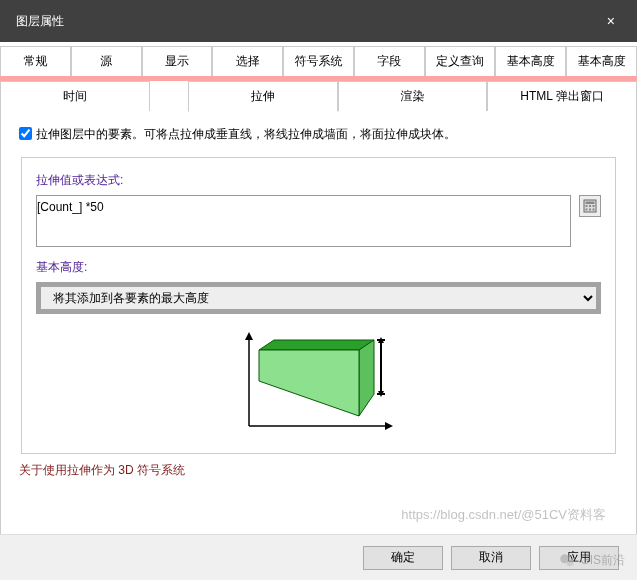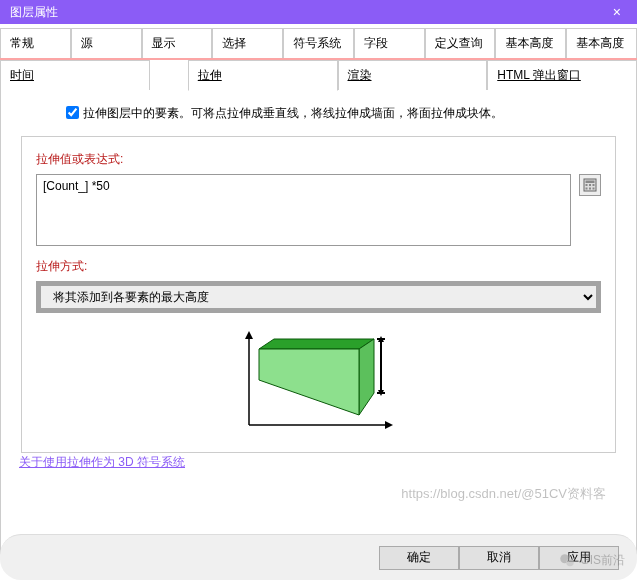--- a/index.html
+++ b/index.html
@@ -1,41 +1,41 @@
 <!DOCTYPE html>
 <html><head>
 <meta charset="utf-8">
 <style>
 * { box-sizing: border-box; margin: 0; padding: 0; font-family: "Microsoft YaHei", "SimSun", sans-serif; font-size: 12px; }
 body { background: #fff; width: 637px; height: 580px; overflow: hidden; }
-.titlebar { background: #8b5cf6; color: #fff; height: 24px; display: flex; align-items: center; padding: 0 10px; justify-content: space-between; }
+.titlebar { background: #404040; color: #fff; height: 42px; display: flex; align-items: center; padding: 0 16px; justify-content: space-between; }
 .titlebar-title { font-size: 12px; }
 .close-btn { color: #fff; font-size: 14px; cursor: pointer; padding: 0 6px; }
 .tabs-row { display: flex; border-bottom: none; margin-top: 4px; }
-.tab { border: 1px solid #ccc; border-bottom: none; padding: 6px 9px; text-align: left; background: #fff; cursor: pointer; position: relative; }
+.tab { border: 1px solid #ccc; border-bottom: none; padding: 6px 9px; text-align: center; background: #fff; cursor: pointer; position: relative; }
 .tab.r1 { flex: 1; }
 .tabs-row2 { display: flex; }
 .tab.r2 { flex: 1; }
 .tab.active { border-bottom: 1px solid #fff; z-index: 2; margin-bottom: -1px; margin-left: 38px; }
-.tab-container { border-top: 3px solid #fca5a5; margin-top: -1px; text-decoration: underline; }
+.tab-container { border-top: 6px solid #fca5a5; margin-top: -1px; }
 .content { padding: 14px 18px; border: 1px solid #ccc; border-top: none; height: 464px; position: relative; }
-.checkbox-row { display: flex; align-items: flex-start; gap: 4px; margin-bottom: 14px; margin-left: 47px; }
+.checkbox-row { display: flex; align-items: flex-start; gap: 4px; margin-bottom: 14px; }
 .checkbox-row input { margin-top: 2px; }
 .checkbox-row label { line-height: 1.5; }
 .fieldbox { border: 1px solid #ccc; padding: 14px 14px; margin-left: 2px; margin-right: 2px; }
-.label { margin-bottom: 6px; color: #b91c1c; }
+.label { margin-bottom: 6px; color: #4c1d95; }
 .expr-row { display: flex; align-items: flex-start; gap: 8px; margin-bottom: 12px; }
-.expr-area { flex: 1; border: 1px solid #999; height: 72px; padding: 4px 6px; background: #fff; resize: none; font-family: inherit; }
+.expr-area { flex: 1; border: 1px solid #999; height: 52px; padding: 4px 0; background: #fff; resize: none; font-family: inherit; }
 .calc-btn { width: 22px; height: 22px; border: 1px solid #999; background: #eee; display: flex; align-items: center; justify-content: center; cursor: pointer; }
 .calc-btn svg { width: 14px; height: 14px; }
 .select-row select { width: 100%; padding: 3px 8px; border: 5px solid #a3a3a3; background: #eee; }
 .diagram { text-align: center; margin-top: 12px; }
 .diagram svg { width: 200px; height: 110px; }
-.link { color: #8b5cf6; text-decoration: underline; cursor: pointer; margin-top: 1px; display: inline-block; }
-.btnbar { position: absolute; bottom: 0; left: 0; right: 0; background: #f0f0f0; height: 46px; display: flex; align-items: center; justify-content: flex-end; padding: 0 18px; border-top: 1px solid #ddd; border-radius: 21px; }
+.link { color: #7f1d1d; cursor: pointer; margin-top: 8px; display: inline-block; }
+.btnbar { position: absolute; bottom: 0; left: 0; right: 0; background: #f0f0f0; height: 46px; display: flex; align-items: center; justify-content: flex-end; gap: 8px; padding: 0 18px; border-top: 1px solid #ddd; }
 .btn { width: 80px; height: 24px; border: 1px solid #aaa; background: #e1e1e1; cursor: pointer; }
 .watermark { position: absolute; right: 30px; bottom: 50px; color: rgba(0,0,0,0.25); font-size: 13px; margin-left: 16px; }
 .watermark2 { position: absolute; right: 12px; bottom: 10px; color: rgba(120,120,120,0.5); font-size: 12px; display: flex; gap: 4px; }
 .wechat-icon { width: 18px; height: 18px; opacity: 0.5; }
 </style>
 </head>
 <body>
 
 <div class="titlebar">
   <span class="titlebar-title">图层属性</span>
@@ -77,21 +77,21 @@
           <rect x="2.5" y="6" width="2" height="2" fill="#888"></rect>
           <rect x="6" y="6" width="2" height="2" fill="#888"></rect>
           <rect x="9.5" y="6" width="2" height="2" fill="#888"></rect>
           <rect x="2.5" y="9.5" width="2" height="2" fill="#888"></rect>
           <rect x="6" y="9.5" width="2" height="2" fill="#888"></rect>
           <rect x="9.5" y="9.5" width="2" height="2" fill="#888"></rect>
         </svg>
       </div>
     </div>
 
-    <div class="label">拉伸方式:</div>
+    <div class="label">基本高度:</div>
     <div class="select-row">
       <select>
         <option>将其添加到各要素的最大高度</option>
       </select>
     </div>
 
     <div class="diagram">
       <svg viewBox="0 0 200 110">
 
         <line x1="30" y1="10" x2="30" y2="100" stroke="#000" stroke-width="1.5"></line>

